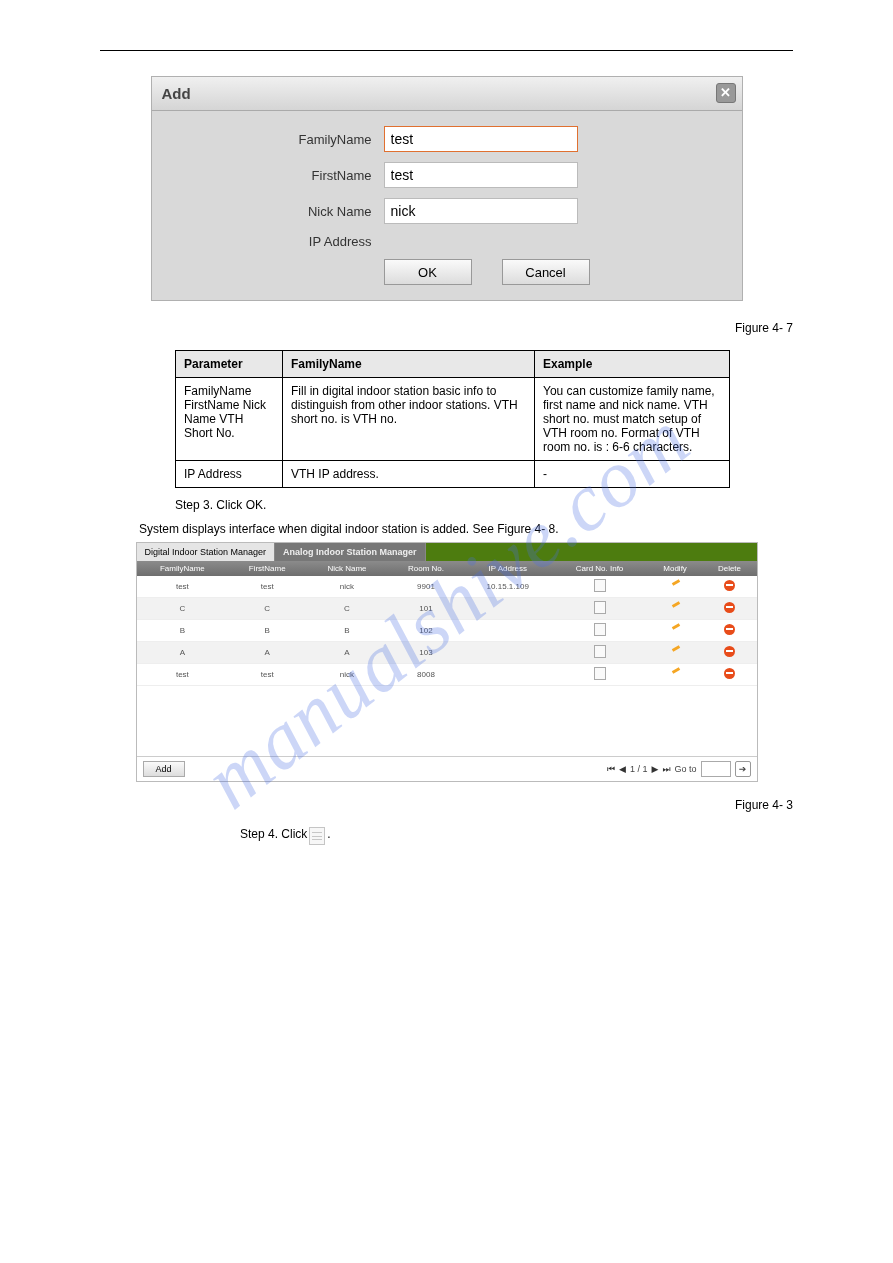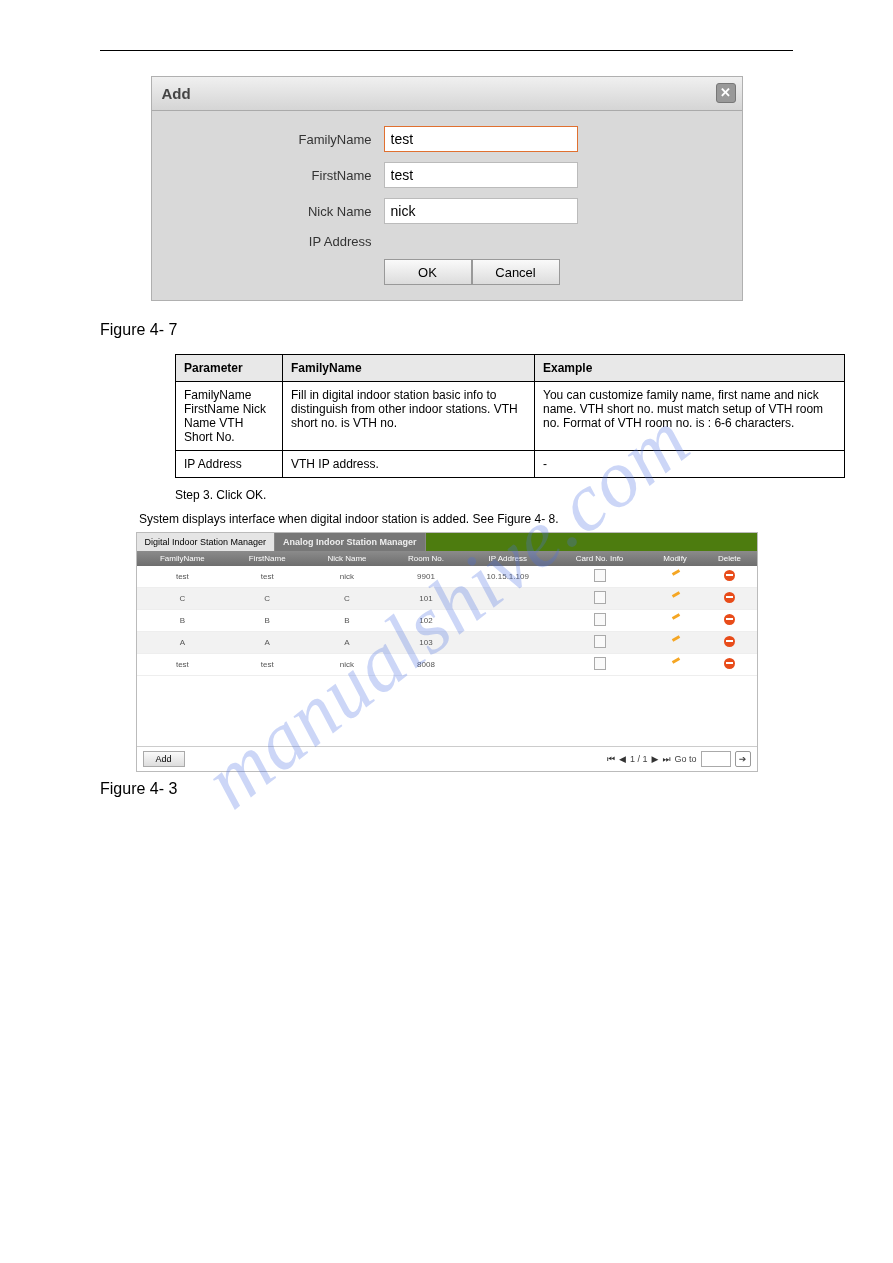--- a/index.html
+++ b/index.html
@@ -41,30 +41,30 @@
     width:200px;text-align:right;padding-right:12px;
     font-size:13px;color:#333;
   }
   .form-input{
     width:180px;height:24px;
     border:1px solid #bbb;background:#fff;
     font-size:14px;padding:0 6px;
   }
   .form-input.req{border:1px solid #e07030;}
   .req-mark{color:#d00;font-size:14px;margin-left:4px;}
-  .dialog-buttons{display:flex;gap:0;margin-left:212px;margin-top:8px;}
+  .dialog-buttons{display:flex;gap:30px;margin-left:212px;margin-top:8px;}
   .btn{
     width:88px;height:26px;
     border:1px solid #999;background:linear-gradient(#fafafa,#dcdcdc);
     font-size:13px;cursor:pointer;
   }
-  .fig-label{text-align:left;font-size:16px;margin:8px 0 15px 0;}
+  .fig-label{text-align:right;font-size:12px;margin:16px 0 15px 0;}
   
   .param-table{
-    width:670px;margin:0 0 0 75px;
+    width:555px;margin:0 0 0 75px;
     border-collapse:collapse;
     font-size:12px;
   }
   .param-table th,.param-table td{
     border:1px solid #000;padding:6px 8px;text-align:left;vertical-align:top;
   }
   .param-table th{background:#e8e8e8;}
   .note-text{font-size:12px;margin:10px 0 6px 75px;}
   
   .panel{
@@ -287,15 +287,20 @@
       <span class="pager-btn">▶</span>
       <span class="pager-btn">⏭</span>
       <span>Go to</span>
       <input class="pager-input" style="">
       <span class="pager-go">➔</span>
     </div>
   </div>
 </div>
 <div class="fig-label">Figure 4- 3</div>
 
+<div class="card-row">
+  <span>Step 4. Click </span>
+  <span class="doc-icon-inline"></span>
+  <span>.</span>
+</div>
 
 </div>
 </div>
 
 </body></html>

